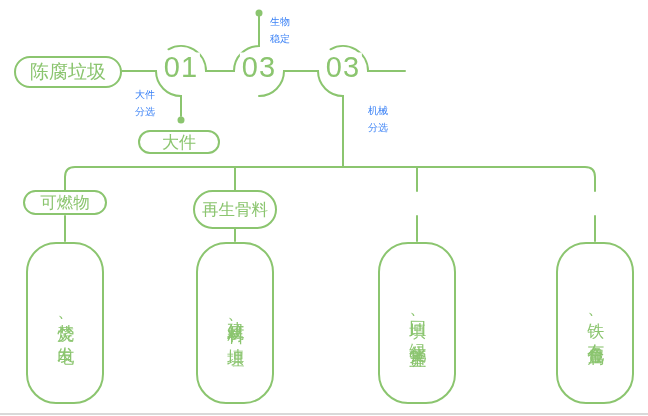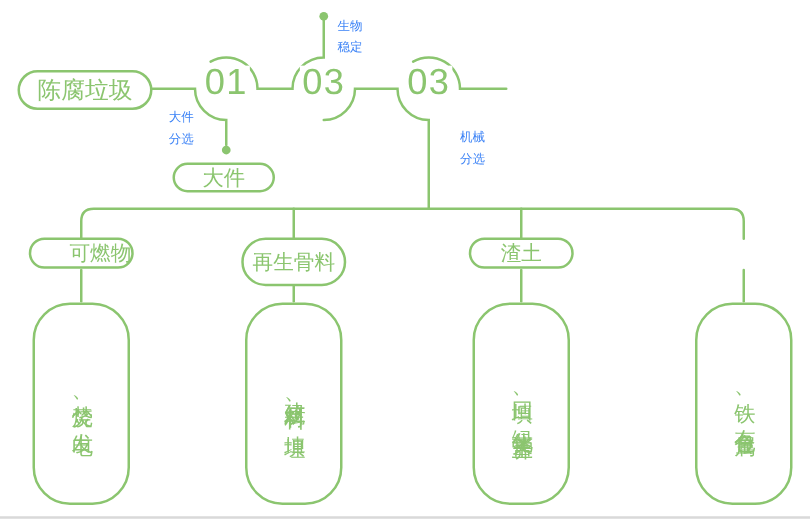--- a/index.html
+++ b/index.html
@@ -79,28 +79,25 @@
   </div>
   <div class="plabel" style="left:353px; top:102px;margin-left:15px;">
     <span>机械</span>
     <span>分选</span>
   </div>
 
   <div class="pill" style="left:138px; top:130px; width:82px; height:24px; font-size:17px;">
     <span>大件</span>
   </div>
 
-  <div class="pill" style="left:23px; top:190px; width:84px; height:25px; font-size:16.5px;justify-content:flex-end;">
+  <div class="pill" style="left:23px; top:190px; width:84px; height:25px; font-size:16.5px;">
     <span>可燃物</span>
   </div>
   <div class="pill" style="left:193px; top:190px; width:84px; height:39px; font-size:16.5px;">
     <span>再生骨料</span>
-  </div>
-  <div class="pill" style="left:375px; top:190px; width:84px; height:25px; font-size:16.5px;">
-    <span>渣土</span>
   </div>
 
   <div class="vbox" style="left:26px; top:242px;">
     <span class="vtext">焚烧、发电</span>
   </div>
   <div class="vbox" style="left:196px; top:242px;">
     <span class="vtext">建筑材料、填埋</span>
   </div>
   <div class="vbox" style="left:378px; top:242px;">
     <span class="vtext">回填、绿化营养土</span>

